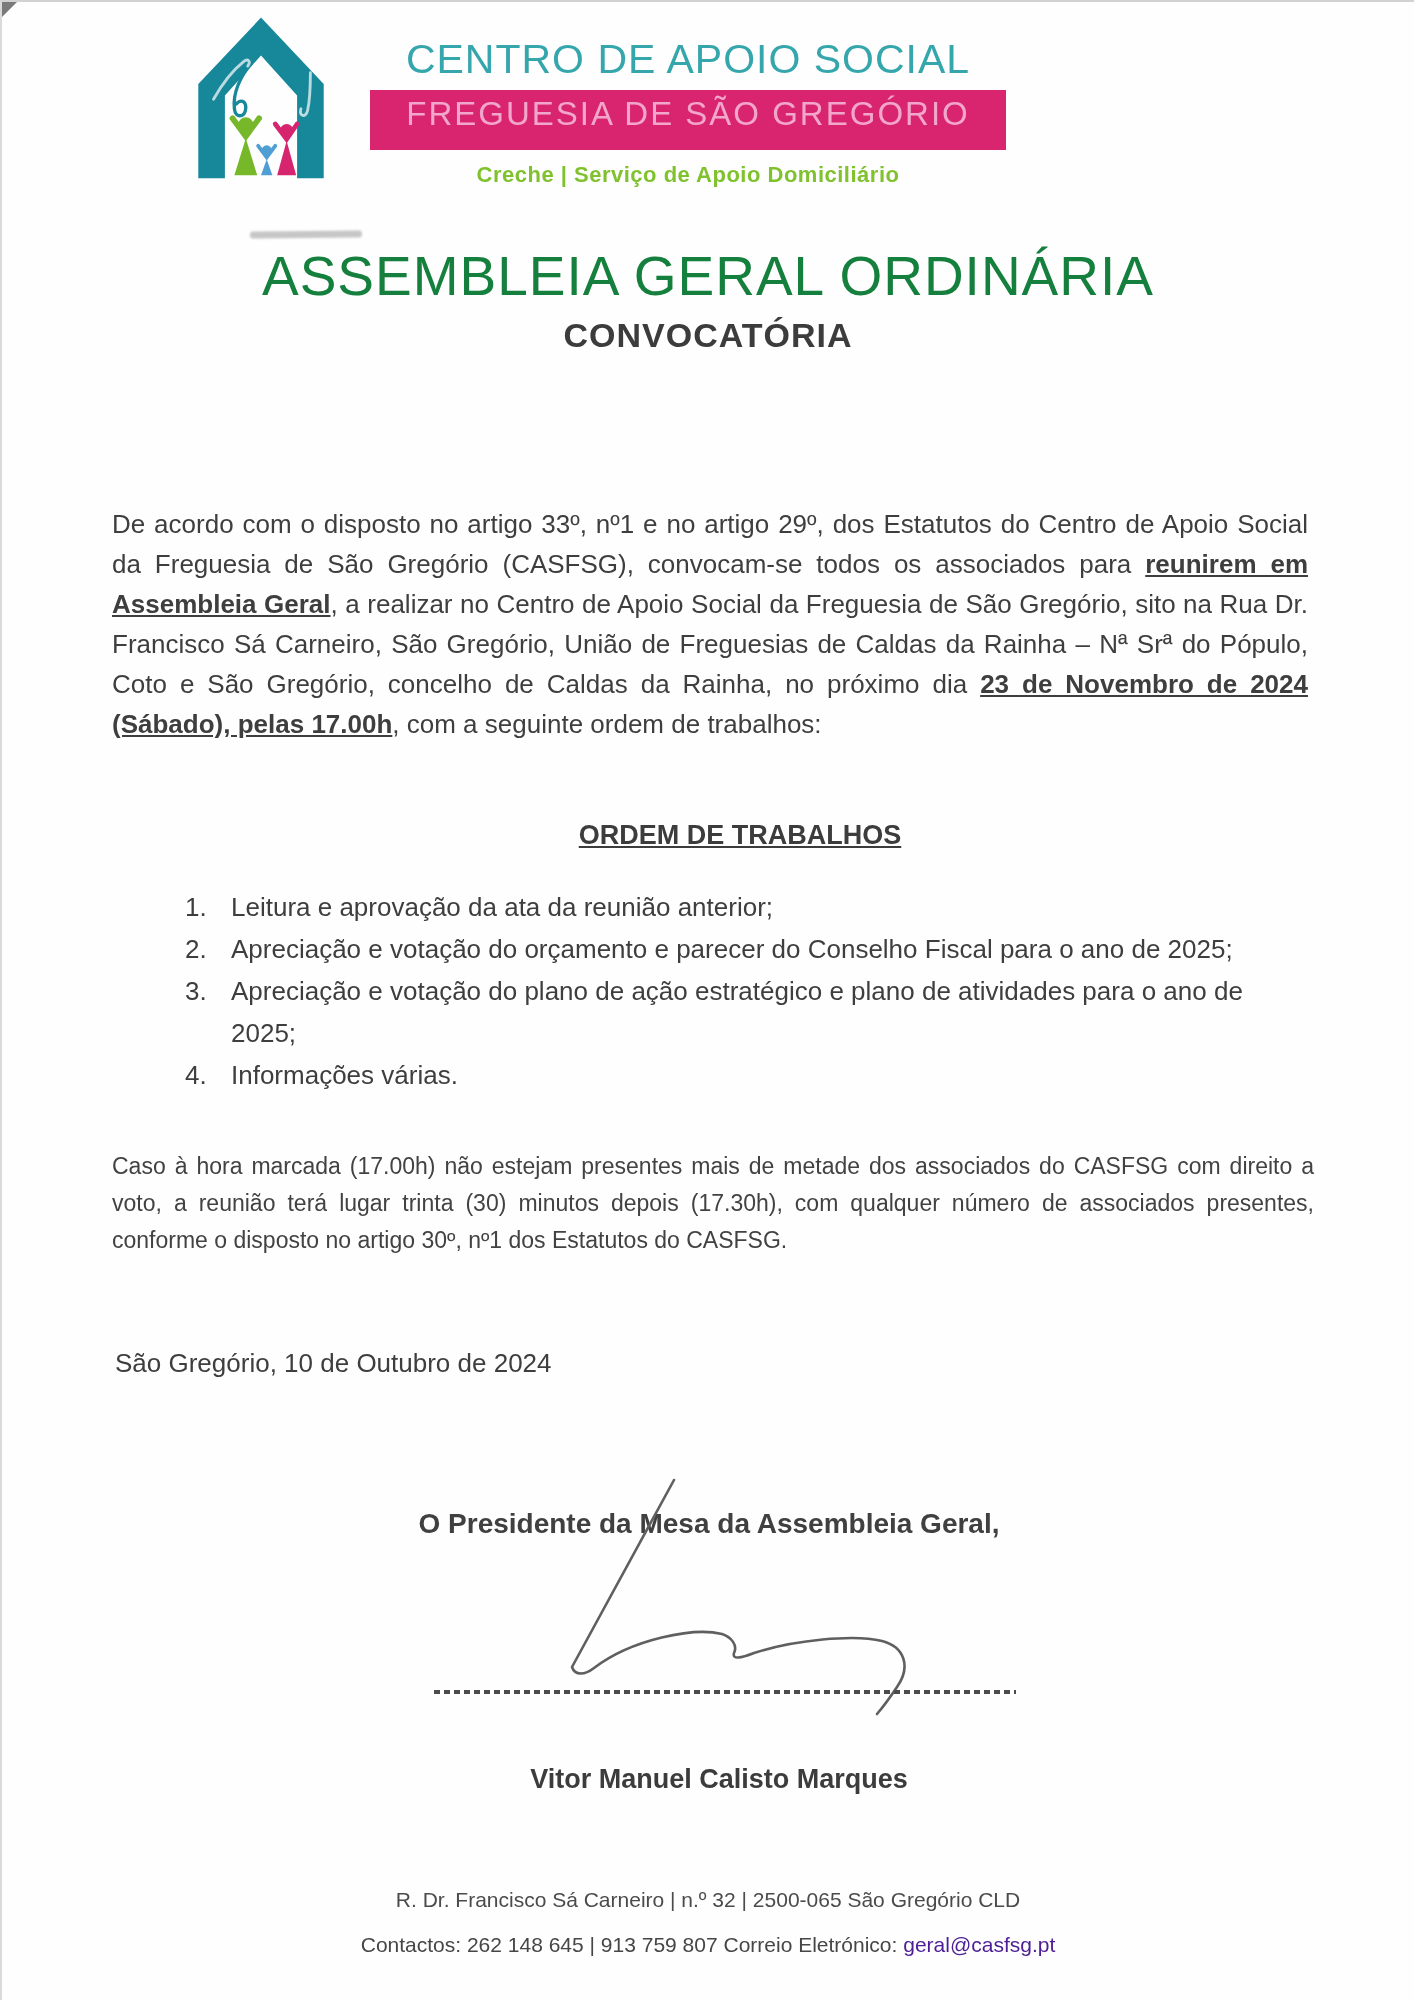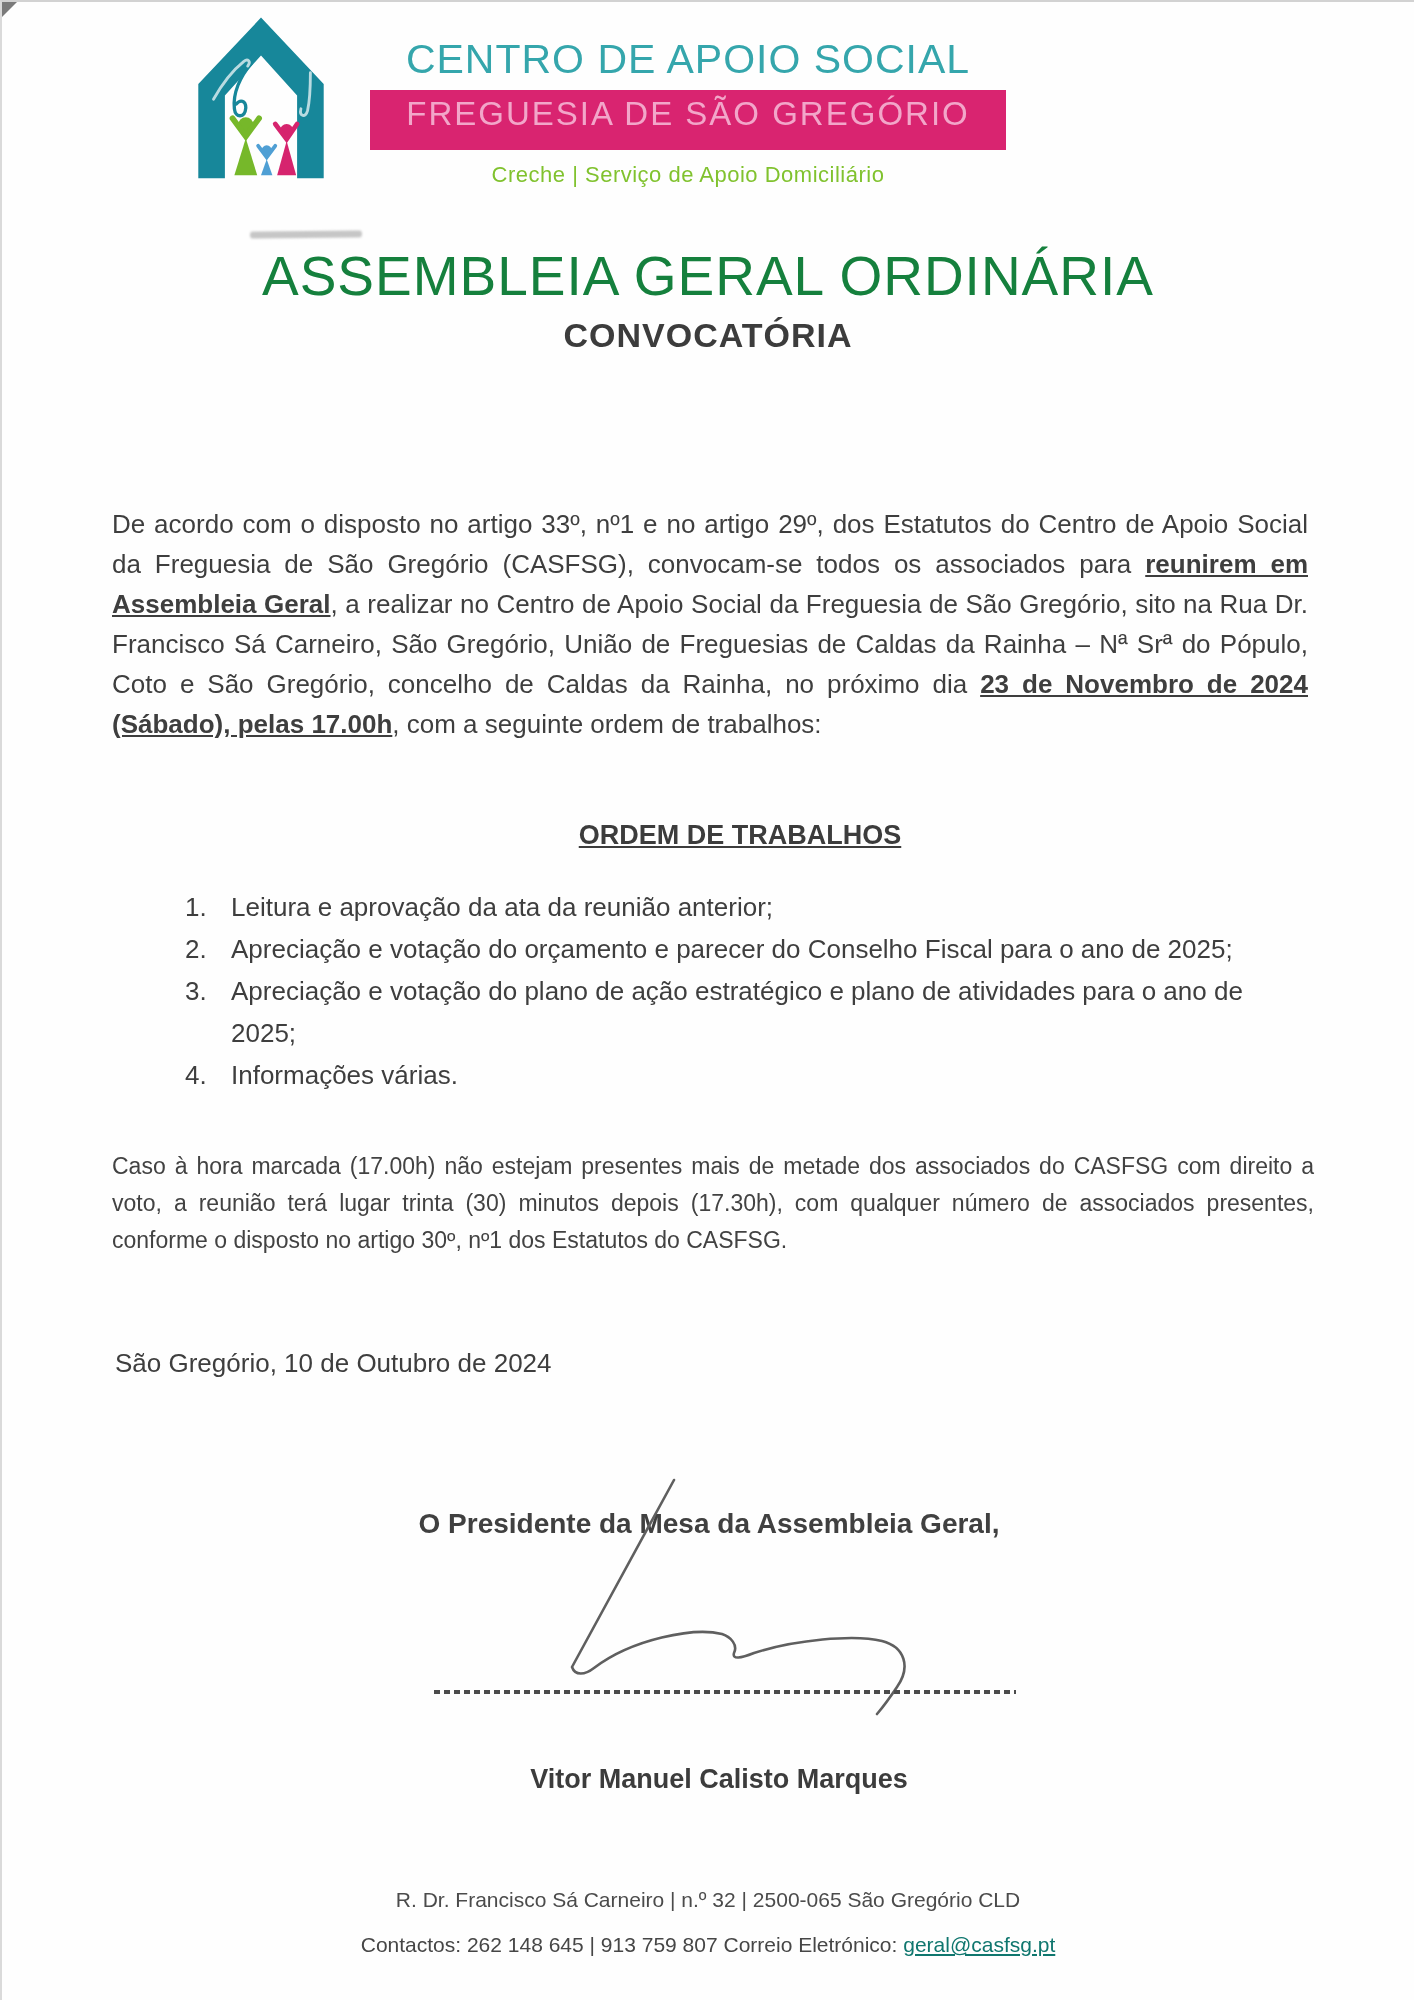--- a/index.html
+++ b/index.html
@@ -10,21 +10,21 @@
     color:#3f3f3f;
     border-top:2px solid #d2d2d2;border-left:2px solid #dadada;
     box-sizing:border-box;
   }
   
   .logo{position:absolute;left:183px;top:8px;width:152px;height:170px;}
   .header-text{position:absolute;left:368px;top:34px;width:636px;text-align:center;}
   .org-name{font-size:41px;letter-spacing:1px;color:#35a6ac;white-space:nowrap;font-weight:400;}
   .banner{margin-top:7px;background:#d92470;color:#f2a6c9;font-size:33px;letter-spacing:2px;
           padding:5px 0 17px 0;font-weight:400;}
-  .tagline{margin-top:12px;color:#80c22e;font-size:22px;font-weight:normal;letter-spacing:.5px;}
+  .tagline{margin-top:12px;color:#80c22e;font-size:22px;font-weight:bold;letter-spacing:.5px;}
   
   .title1{position:absolute;top:242px;left:0;width:100%;text-align:center;
           font-size:55px;color:#15803d;letter-spacing:1px;}
   .title2{position:absolute;top:314px;left:0;width:100%;text-align:center;
           font-size:34px;font-weight:bold;color:#3c3c3c;letter-spacing:1px;}
   
   .para1{position:absolute;left:110px;top:502px;width:1196px;
          font-size:26px;line-height:40px;text-align:justify;color:#3e3e3e;}
   .bu{font-weight:bold;text-decoration:underline;}
   .agenda-head{position:absolute;top:818px;left:0;width:100%;text-align:center;
@@ -40,21 +40,21 @@
   .sig-label{position:absolute;top:1506px;left:0;width:100%;text-align:center;
          font-size:28px;font-weight:bold;color:#404040;padding-left:2px;box-sizing:border-box;}
   .sig-svg{position:absolute;left:430px;top:1443px;width:690px;height:290px;}
   .sig-dash{position:absolute;left:432px;top:1688px;width:582px;height:4px;
          background:repeating-linear-gradient(90deg,#4b4b4b 0 6px,transparent 6px 10px);}
   .sig-name{position:absolute;top:1762px;left:0;width:100%;text-align:center;
          font-size:27px;font-weight:bold;color:#3c3c3c;padding-left:22px;box-sizing:border-box;}
   
   .footer1{position:absolute;top:1886px;left:0;width:100%;text-align:center;font-size:21px;color:#4b4b4b;}
   .footer2{position:absolute;top:1931px;left:0;width:100%;text-align:center;font-size:21px;color:#464646;}
-  .email-link{color:#0f766e;text-decoration:underline;cursor:pointer;}
+  .email-link{color:#4c1d95;cursor:pointer;}
   
   .smudge{position:absolute;left:248px;top:229px;width:112px;height:7px;background:#8f8f8f;
           opacity:.5;filter:blur(1px);border-radius:3px;transform:rotate(-.6deg);}
   .corner-mark{position:absolute;left:0;top:0;width:0;height:0;
           border-top:15px solid #4e4e4e;border-right:15px solid transparent;opacity:.75;}
 </style>
 </head>
 <body>
 
 <div class="page">

